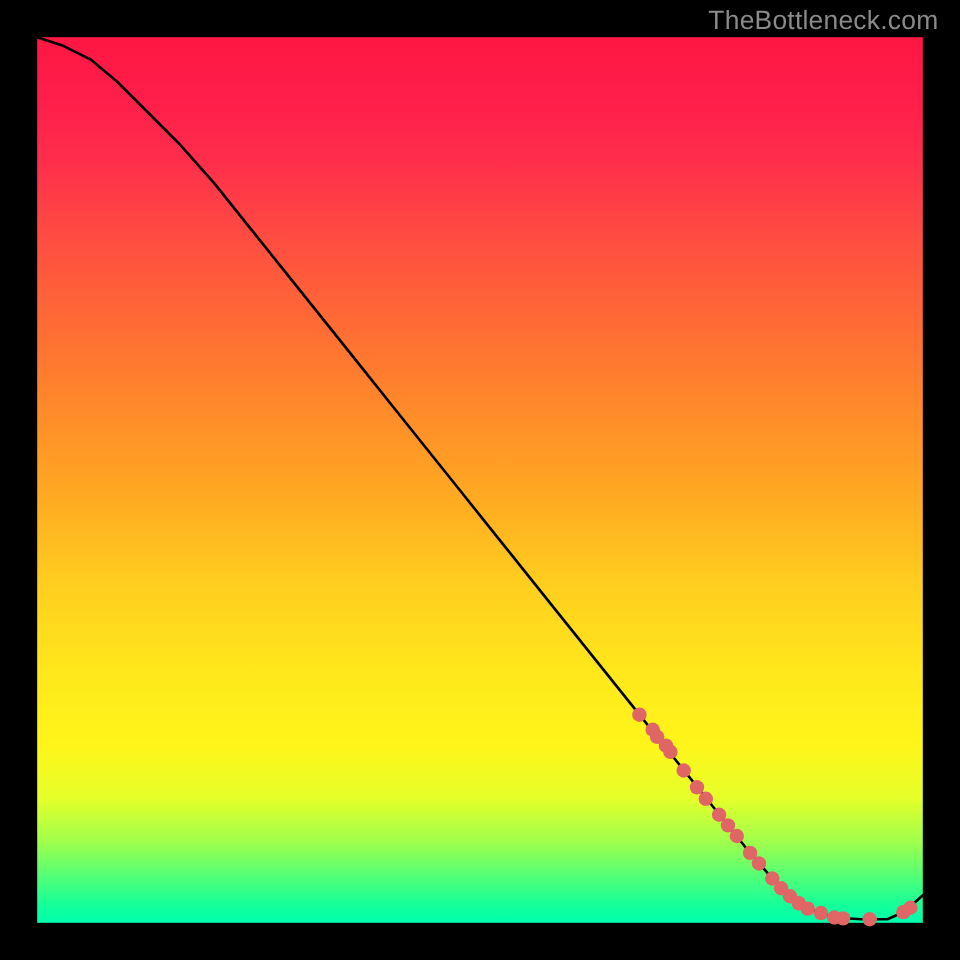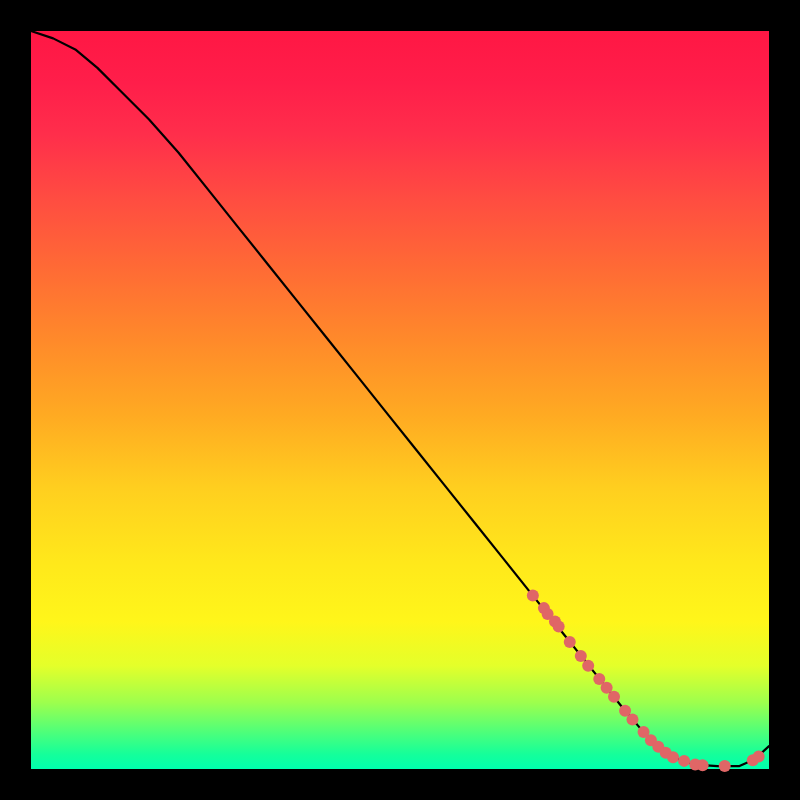--- a/index.html
+++ b/index.html
@@ -58,20 +58,21 @@
     width: 738px;
     height: 738px;
     z-index: 2;
     overflow: visible;
   }
 </style>
 </head>
 <body>
 
 <div class="frame">
+  <div class="attribution">TheBottleneck.com</div>
 
   <div class="plot-bg"></div>
 
   <svg class="overlay" viewBox="0 0 738 738" preserveAspectRatio="none">
     <path id="curve-path" fill="none" stroke="#000000" stroke-width="2.2" stroke-linecap="round" stroke-linejoin="round" d="M0.00 0.00 L22.14 7.38 L44.28 18.45 L66.42 36.90 L88.56 59.04 L118.08 88.56 L147.60 121.77 L177.12 158.67 L206.64 195.57 L236.16 232.47 L265.68 269.37 L295.20 306.27 L324.72 343.17 L354.24 380.07 L383.76 416.97 L413.28 453.87 L442.80 490.77 L472.32 527.67 L501.84 564.57 L531.36 601.47 L560.88 638.37 L590.40 675.27 L612.54 701.10 L627.30 715.86 L649.44 729.14 L664.20 733.57 L686.34 735.05 L708.48 735.05 L723.24 728.41 L738.00 715.12"></path>
     <g id="marker-group">
         <circle cx="501.84" cy="564.57" r="6" fill="#e06666"></circle>
         <circle cx="512.91" cy="577.12" r="6" fill="#e06666"></circle>
         <circle cx="516.60" cy="583.02" r="6" fill="#e06666"></circle>
         <circle cx="523.98" cy="590.40" r="6" fill="#e06666"></circle>

